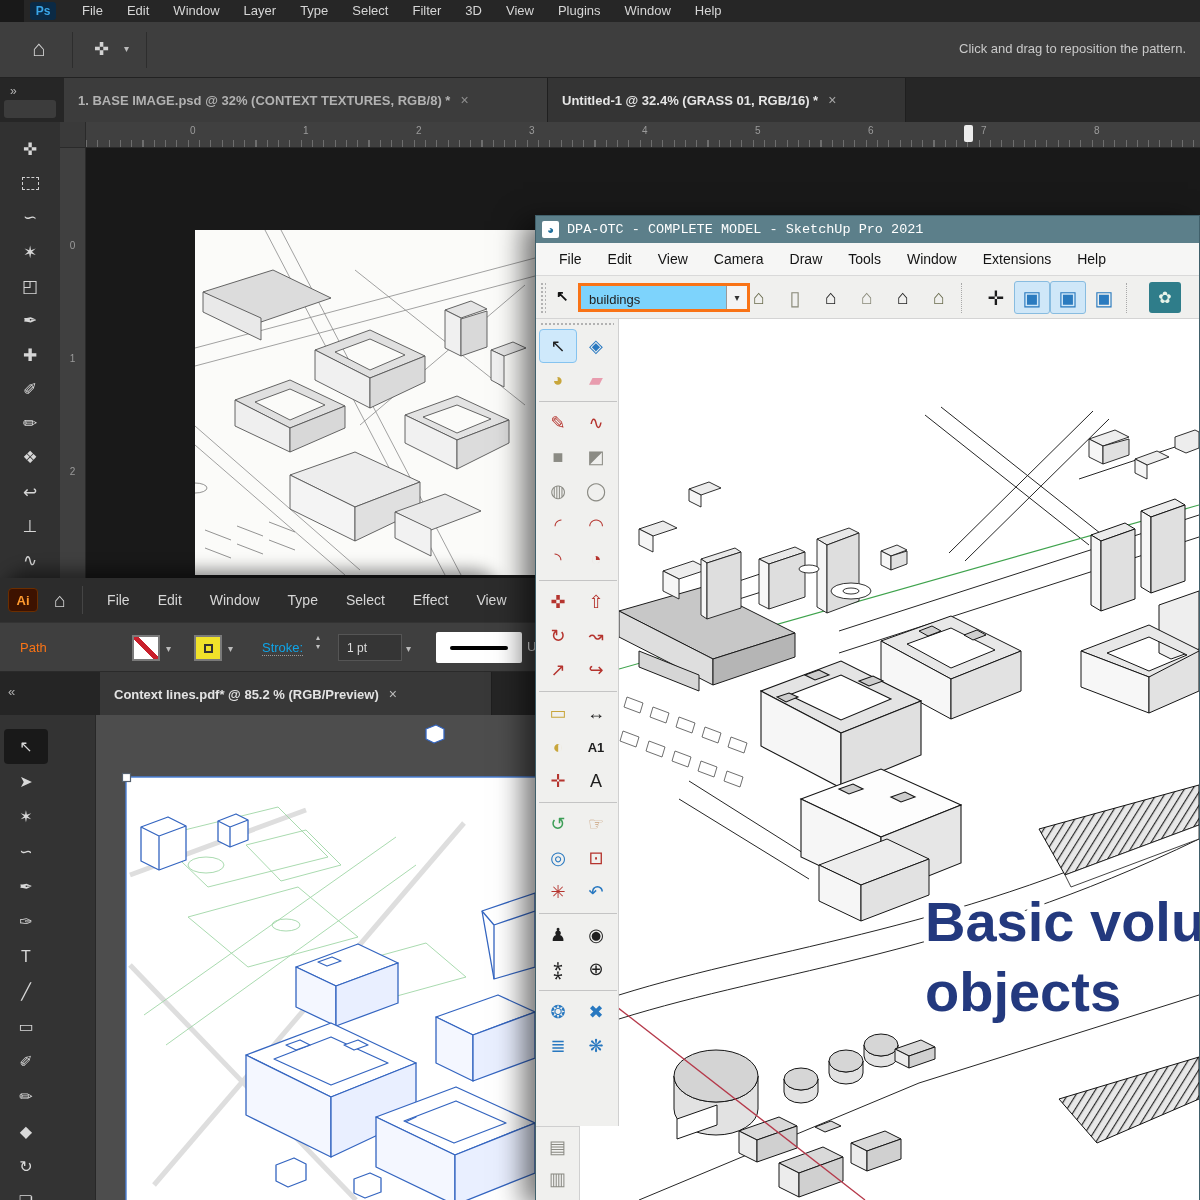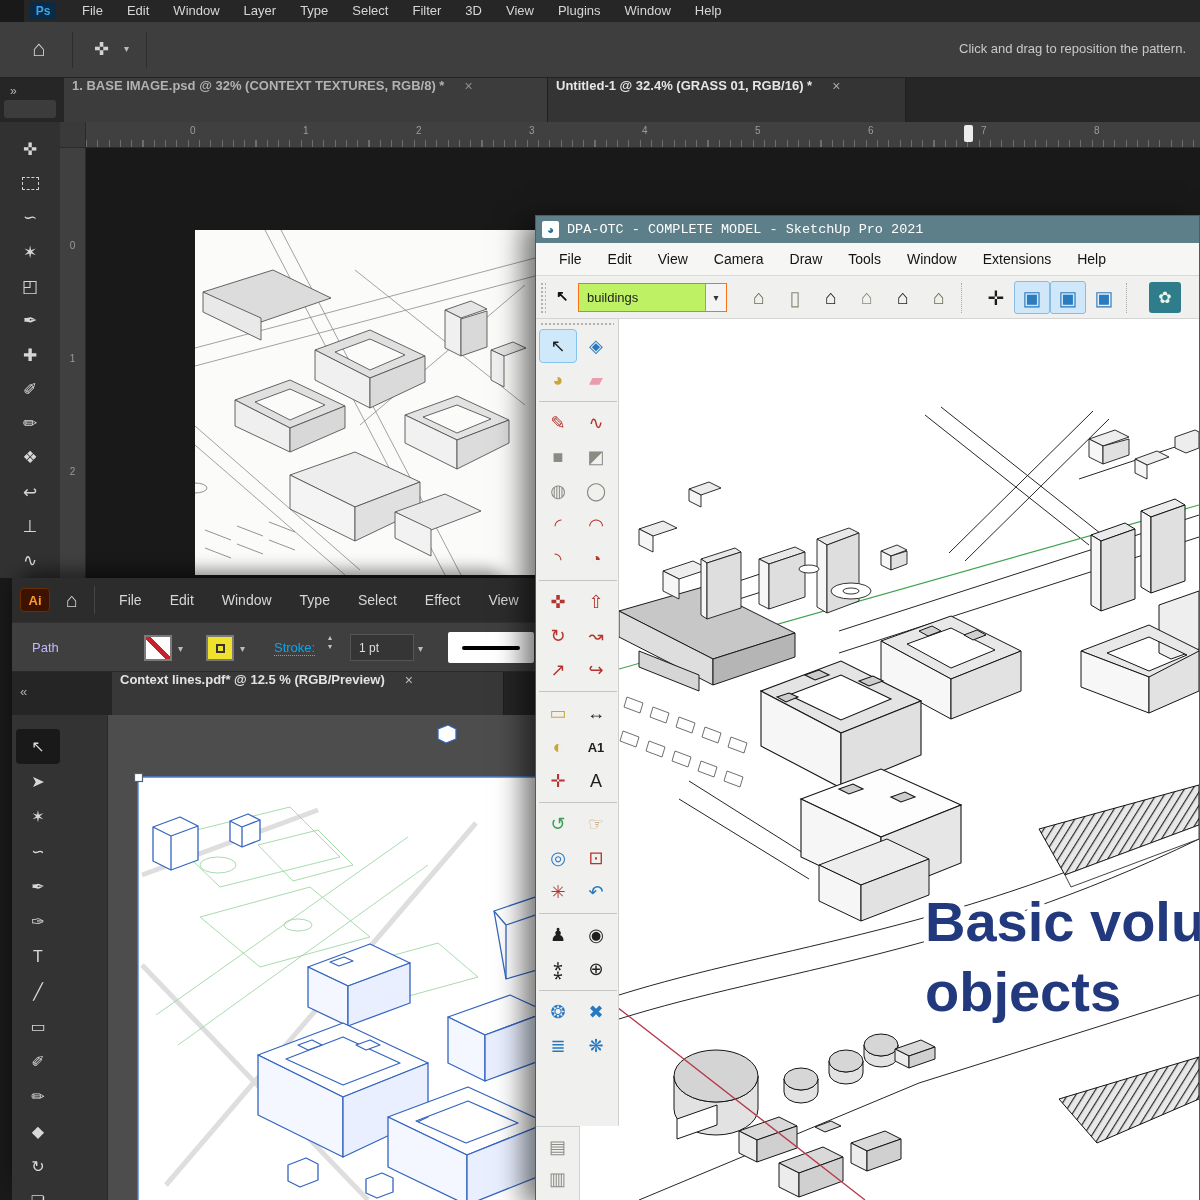--- a/index.html
+++ b/index.html
@@ -16,49 +16,49 @@
   .ps-options{left:0;top:22px;width:1200px;height:56px;background:#3e3e3e;border-bottom:1px solid #222;}
   .ps-home{left:32px;top:14px;font-size:22px;color:#d2d2d2;}
   .opt-sep{top:10px;width:1px;height:36px;background:#2d2d2d;}
   .ps-move-ic{left:94px;top:16px;font-size:18px;color:#d2d2d2;}
   .chev{color:#bbb;font-size:10px;}
   .ps-move-chev{left:124px;top:21px;}
   .ps-hint{right:14px;top:19px;font-size:13px;color:#c9c9c9;}
   .ps-tabstrip{left:0;top:78px;width:1200px;height:44px;background:#262626;}
   .ps-collapse{left:10px;top:6px;color:#b5b5b5;font-size:12px;letter-spacing:-2px;}
   .ps-panelblock{left:4px;top:22px;width:52px;height:18px;background:#3c3c3c;border-radius:3px;}
-  .doc-tab{height:44px;display:flex;padding:0 8px;gap:20px;border-right:1px solid #1f1f1f;}
+  .doc-tab{height:44px;display:flex;align-items:center;padding:0 14px;gap:10px;border-right:1px solid #1f1f1f;}
   .doc-tab .lbl{font-size:13px;font-weight:bold;white-space:nowrap;}
   .doc-tab .x{font-size:14px;}
   .ps-tab1{left:64px;top:0;width:484px;background:#3c3c3c;}
   .ps-tab1 .lbl{color:#b2b2b2;} .ps-tab1 .x{color:#8f8f8f;}
   .ps-tab2{left:548px;top:0;width:358px;background:#343434;}
   .ps-tab2 .lbl{color:#e6e6e6;} .ps-tab2 .x{color:#a8a8a8;}
   .ps-toolcol{left:0;top:122px;width:60px;height:456px;background:#313131;display:flex;flex-direction:column;align-items:center;padding-top:10px;}
   .ps-tool{width:36px;height:36px;display:flex;align-items:center;justify-content:center;color:#d6d6d6;font-size:17px;}
   .ps-tool .dashbox{width:17px;height:13px;border:1px dashed #d0d0d0;display:inline-block;}
   .ruler-corner{left:60px;top:122px;width:26px;height:26px;background:#3a3a3a;border-right:1px solid #2a2a2a;border-bottom:1px solid #2a2a2a;}
   .ps-rulerH{left:86px;top:122px;width:1114px;height:26px;background:#404040;border-bottom:1px solid #2a2a2a;display:flex;padding-left:104px;overflow:hidden;}
   .ps-rulerH .seg{width:113px;flex:0 0 113px;font-size:10px;color:#9b9b9b;padding-top:3px;}
   .ps-rulerH .ticks{left:0;bottom:0;width:1114px;height:7px;background:repeating-linear-gradient(90deg,#6e6e6e 0 1px,transparent 1px 11.3px);}
   .ruler-marker{left:878px;top:3px;width:9px;height:17px;background:#ececec;border-radius:2px;}
   .ps-rulerV{left:60px;top:148px;width:26px;height:430px;background:#404040;border-right:1px solid #2a2a2a;display:flex;flex-direction:column;padding-top:92px;overflow:hidden;}
   .ps-rulerV .seg{height:113px;flex:0 0 113px;font-size:10px;color:#9b9b9b;text-align:center;}
   .ps-canvas{left:86px;top:148px;width:1114px;height:430px;background:#191919;overflow:hidden;}
 
   
-  .ai-app{left:12px;top:578px;width:503px;height:622px;z-index:10;background:#333;box-shadow:0 -8px 16px rgba(0,0,0,.45);border-radius:31px;}
+  .ai-app{left:0;top:578px;width:503px;height:622px;z-index:10;background:#333;box-shadow:0 -8px 16px rgba(0,0,0,.45);border-radius:31px;}
   .ai-menubar{left:0;top:0;width:535px;height:44px;background:#2c2c2c;display:flex;align-items:center;}
   .ai-logo{width:30px;height:24px;margin-left:8px;background:#3d1200;border:1px solid #6b2e00;color:#ff9a2e;font-weight:bold;font-size:13px;border-radius:4px;display:flex;align-items:center;justify-content:center;}
   .ai-home{margin-left:16px;font-size:20px;color:#d2d2d2;}
   .ai-vsep{margin-left:16px;width:1px;height:28px;background:#454545;}
   .ai-menubar .mi{padding:0 14px;font-size:14px;color:#d6d6d6;}
   .ai-menubar .menu-row{margin-left:10px;}
   .ai-options{left:0;top:44px;width:535px;height:50px;background:#3f3f3f;border-top:1px solid #333;border-bottom:1px solid #2a2a2a;}
-  .ai-pathlbl{left:20px;top:17px;font-size:13px;color:#c4b5fd;}
+  .ai-pathlbl{left:20px;top:17px;font-size:13px;color:#f97316;}
   .sw{top:12px;width:28px;height:26px;border:2px solid #7a7a7a;}
   .ai-fillsw{left:132px;background:linear-gradient(45deg,transparent 42%,#c9202c 42%,#c9202c 58%,transparent 58%),#fff;}
   .ai-fillchev{left:166px;top:20px;}
   .ai-stroksw{left:194px;background:#f0e22a;display:flex;align-items:center;justify-content:center;}
   .ai-stroksw .inner{width:9px;height:9px;border:2px solid #333;background:#f0e22a;}
   .ai-strokchev{left:228px;top:20px;}
   .ai-stroklbl{left:262px;top:17px;font-size:13px;color:#0ea5e9;border-bottom:1px dotted #9a9a9a;}
   .ai-stepper{left:316px;top:10px;display:flex;flex-direction:column;color:#c2c2c2;font-size:8px;line-height:9px;}
   .ai-ptfield{left:338px;top:11px;width:64px;height:27px;background:#353535;border:1px solid #555;color:#ddd;font-size:12px;line-height:26px;padding-left:8px;}
   .ai-ptchev{left:406px;top:20px;}
@@ -78,21 +78,21 @@
   .su-app{left:535px;top:215px;width:665px;height:985px;z-index:20;background:#fff;border:1px solid #40606b;box-shadow:-12px 6px 26px rgba(0,0,0,.55);}
   .su-titlebar{left:0;top:0;width:663px;height:27px;background:#5c7f8a;display:flex;align-items:center;gap:8px;padding-left:6px;}
   .su-logo{width:17px;height:17px;background:#fff;border-radius:2px;display:flex;align-items:center;justify-content:center;color:#1f6f9c;font-size:12px;}
   .su-title{color:#fff;font-size:13.5px;white-space:nowrap;font-family:Liberation Mono, monospace;}
   .su-menubar{left:0;top:27px;width:663px;height:33px;background:#f6f6f5;border-bottom:1px solid #d9d9d9;display:flex;align-items:center;padding-left:10px;}
   .su-menubar .mi{padding:0 13px;font-size:14px;color:#131313;}
   .su-toolbar{left:0;top:60px;width:663px;height:43px;background:#f0f0ee;border-bottom:1px solid #d4d4d4;}
   .drag-dots{background-image:radial-gradient(#b2b2b2 1px,transparent 1.2px);background-size:4px 4px;}
   .su-tb-handle{left:4px;top:6px;width:6px;height:31px;}
   .su-cursor{left:20px;top:11px;font-size:15px;font-weight:bold;color:#111;}
-  .su-combo{left:42px;top:7px;width:149px;height:29px;border:1px solid #f97316;background:#bef264;display:flex;}
+  .su-combo{left:42px;top:7px;width:172px;height:29px;border:3px solid #f97316;background:#7dd3fc;display:flex;}
   .su-combo .val{flex:1;font-size:13px;color:#222;line-height:27px;padding-left:8px;}
   .su-combo .btn{width:21px;background:#f4f4f4;border-left:1px solid #9a9a9a;display:flex;align-items:center;justify-content:center;font-size:10px;color:#333;}
   .su-tbicons{left:205px;top:5px;display:flex;align-items:center;}
   .tcell{width:36px;height:33px;display:flex;align-items:center;justify-content:center;font-size:20px;}
   .tcell.olive{color:#6b6d4f;} .tcell.gray{color:#8a8a7a;} .tcell.blk{color:#1c1c1c;} .tcell.blue{color:#2b7bbf;}
   .tcell.pressed{background:#cfe7f8;border:1px solid #88bce0;border-radius:3px;}
   .tcell.plant{background:#2f7d8a;border-radius:3px;color:#e9f4ea;font-size:16px;width:32px;height:31px;margin-left:6px;}
   .tcell.tsep{width:13px;height:30px;border-left:1px dotted #a9a9a9;margin:0 4px;font-size:0;}
   .su-body{left:0;top:103px;width:663px;height:881px;}
   .su-palette{left:0;top:0;width:83px;height:807px;background:#f0f0ee;border-right:1px solid #d0d0d0;overflow:hidden;}
@@ -312,21 +312,21 @@
       <span class="abs chev ai-ptchev">▾</span>
       <div class="abs ai-linestyle">
           <span class="stroke-preview"></span>
         </div>
       <span class="abs ai-ulabel">U</span>
     </div>
 
     <div class="abs ai-tabstrip">
       <span class="abs ai-collapse">«</span>
       <div class="abs doc-tab ai-tab">
-        <span class="lbl">Context lines.pdf* @ 12.5 % (RGB/Preview)</span>
+        <span class="lbl">Context lines.pdf* @ 85.2 % (RGB/Preview)</span>
         <span class="x">×</span>
       </div>
     </div>
 
     <div class="abs ai-toolcol">
 
         <div class="ai-tool active">
           <span>↖</span>
           <span class="gspan"></span>
         </div>

